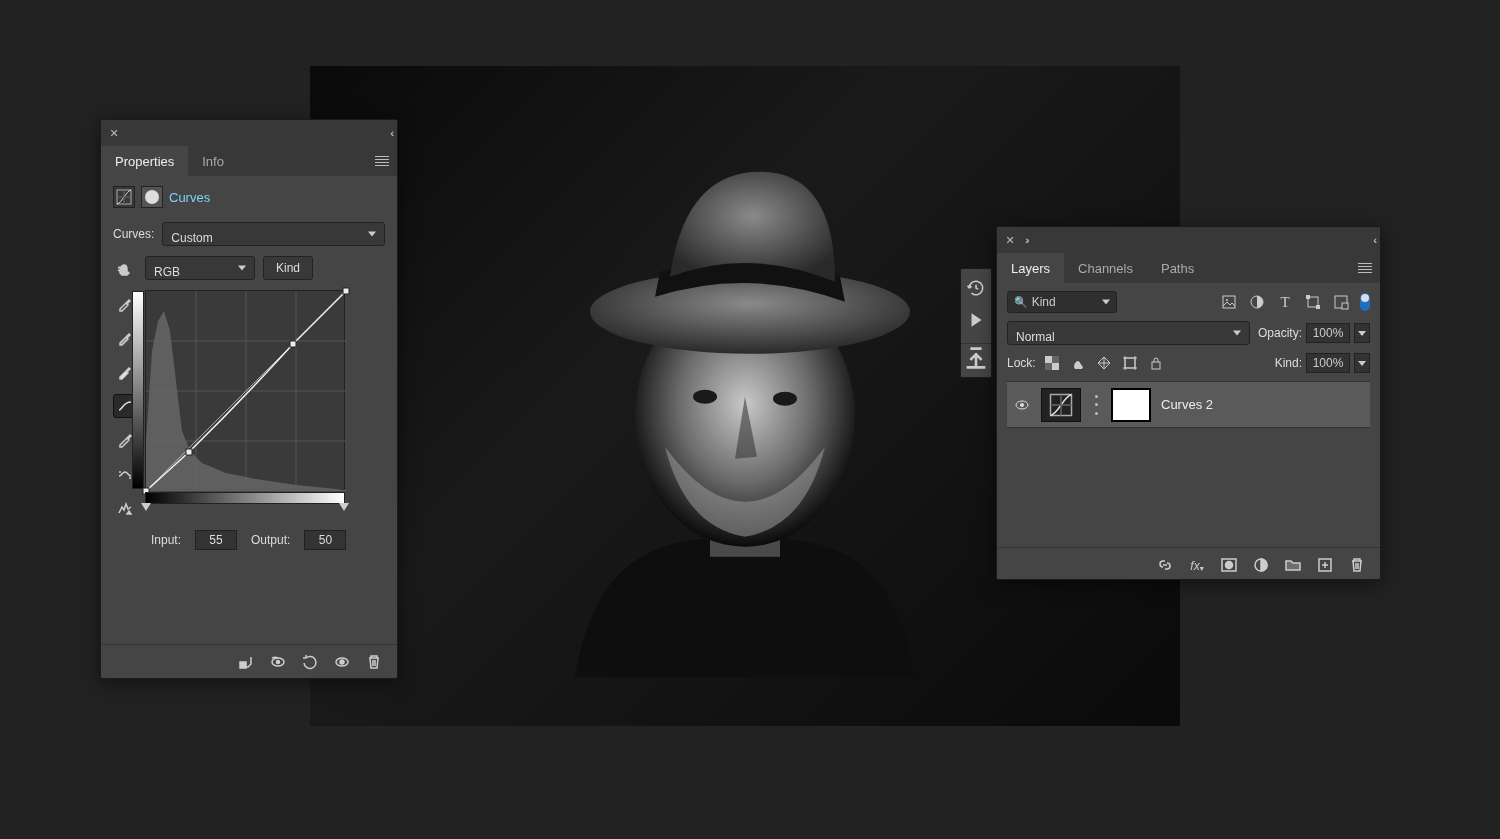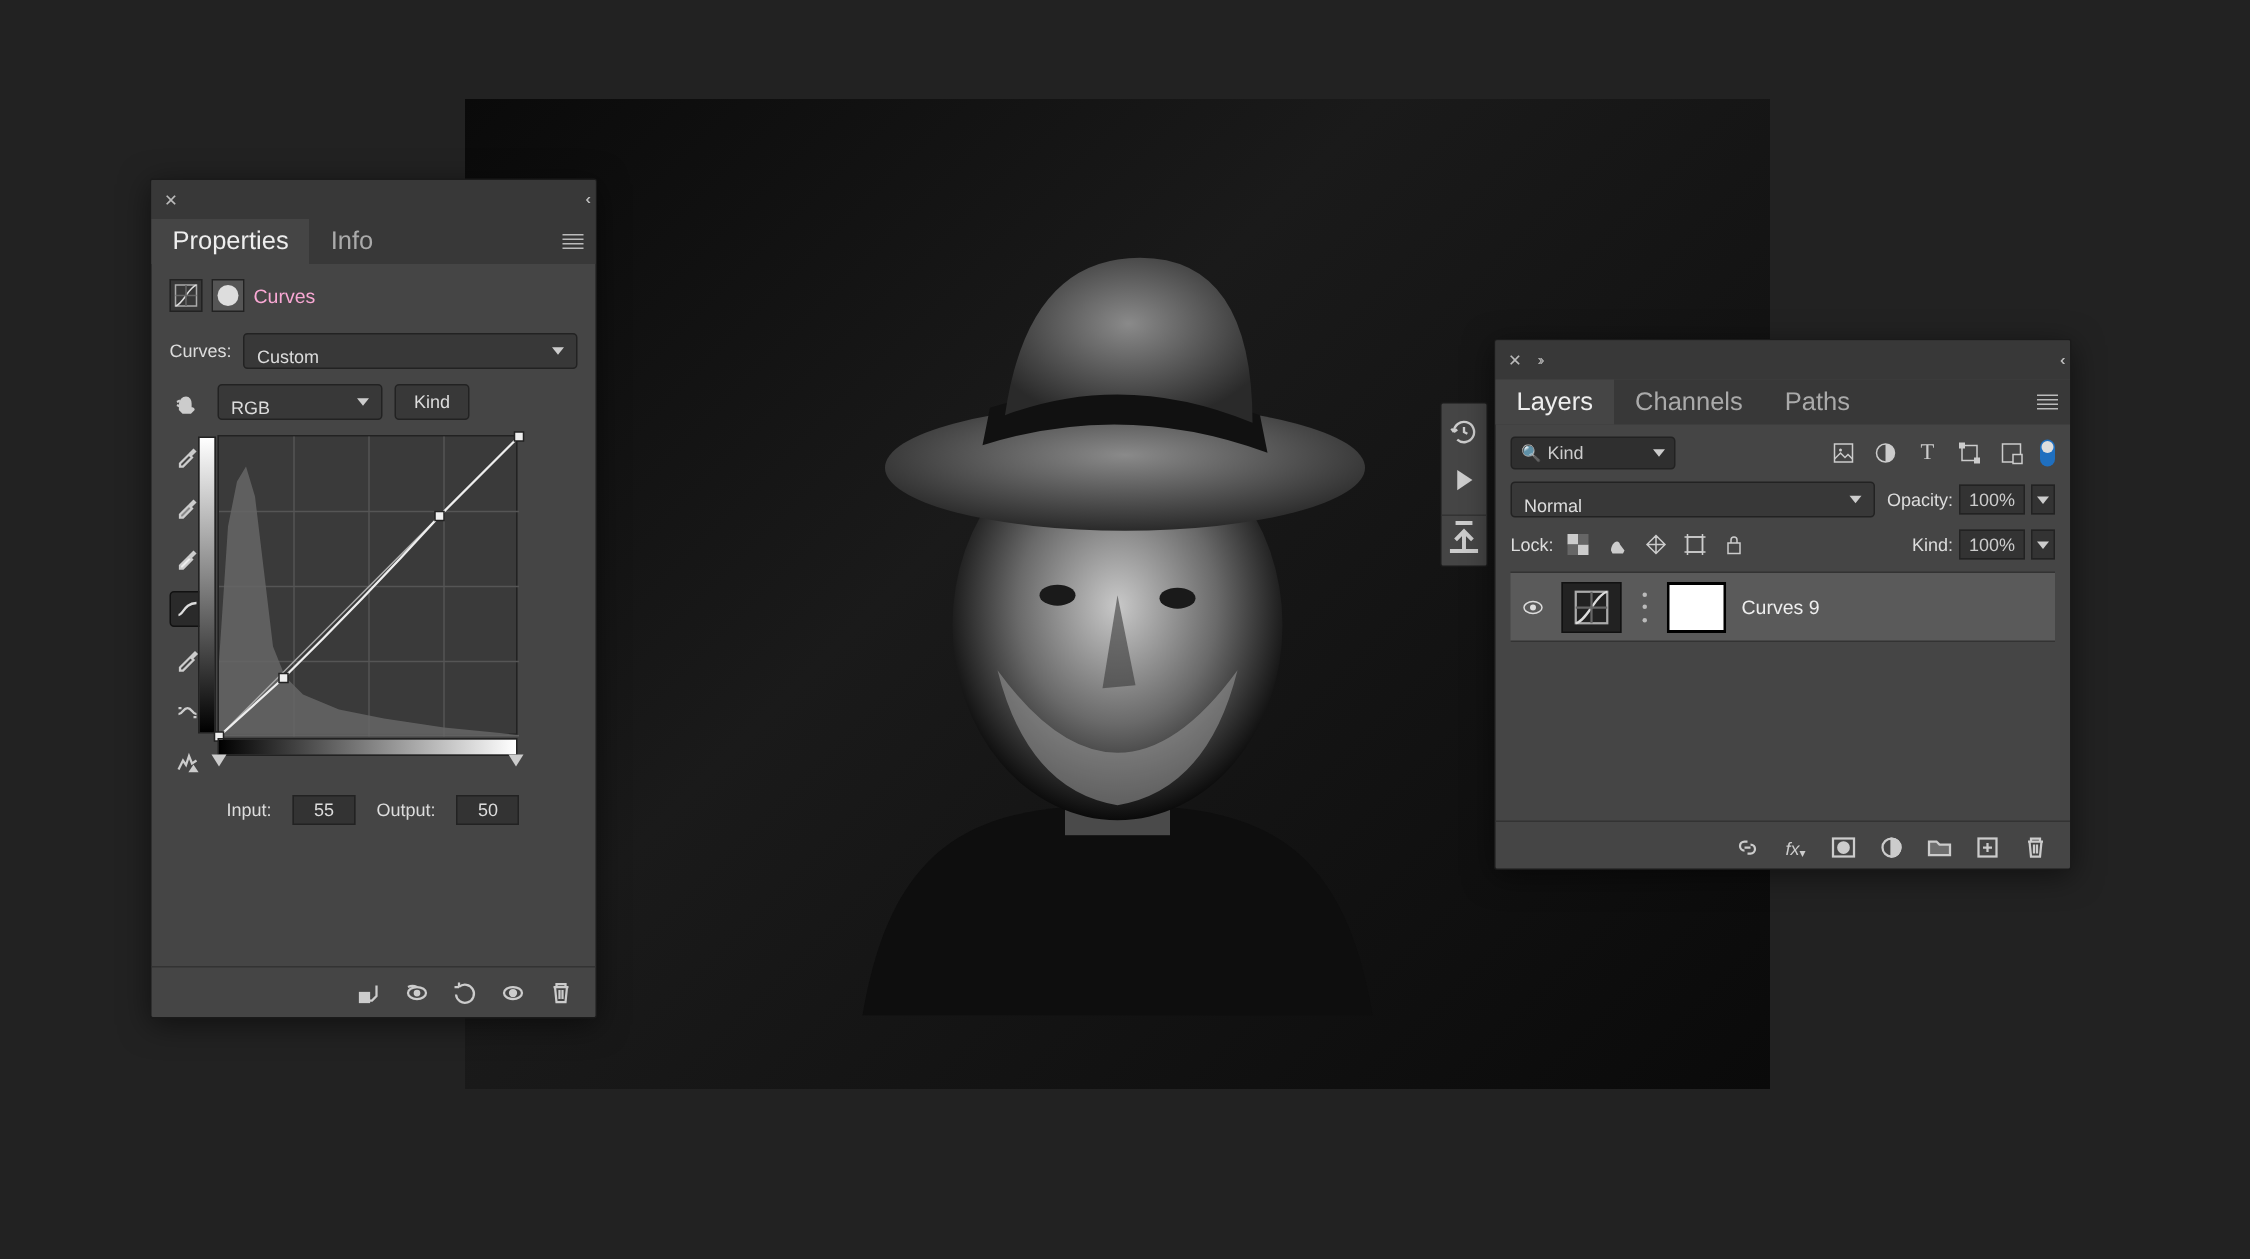--- a/index.html
+++ b/index.html
@@ -10,31 +10,31 @@
 
   .panel { position:absolute; background:#454545; border:1px solid #1a1a1a; border-radius:2px; box-shadow:0 4px 20px rgba(0,0,0,.5); }
 
   
   .props { left:100px; top:119px; width:298px; height:560px; }
   .props-header { height:26px; display:flex; align-items:center; padding:0 6px; background:#383838; }
   .close-x { width:14px; height:14px; cursor:pointer; color:#bbb; display:flex; align-items:center; justify-content:center; }
   .close-x::before { content:"✕"; font-size:11px; }
   .chev-left { margin-left:auto; color:#bbb; font-size:10px; letter-spacing:-3px; }
   .tabs { display:flex; height:30px; background:#383838; }
-  .tab { padding:0 14px; display:flex; align-items:center; font-size:17px; color:#aaa; cursor:pointer; }
+  .tab { padding:0 14px; display:flex; align-items:center; font-size:13px; color:#aaa; cursor:pointer; }
   .tab.active { background:#454545; color:#eee; font-weight:500; }
   .panel-menu { margin-left:auto; width:30px; display:flex; align-items:center; justify-content:center; }
   .hamburger { width:14px; height:10px; display:flex; flex-direction:column; justify-content:space-between; }
   .hamburger span { height:1px; background:#bbb; }
 
   .props-body { padding:10px 12px 12px 12px; }
   .adj-title-row { display:flex; align-items:center; gap:6px; margin-bottom:14px; }
   .icon-box { width:22px; height:22px; background:#383838; border:1px solid #222; display:flex; align-items:center; justify-content:center; }
   .curves-icon svg { width:16px; height:16px; }
-  .adj-title { font-size:13px; color:#f9a8d4; }
+  .adj-title { font-size:13px; color:#7dd3fc; }
 
   .row { display:flex; align-items:center; gap:8px; margin-bottom:10px; }
   .label { font-size:12px; color:#ddd; }
   .dropdown { flex:1; height:24px; background:#383838; border:1px solid #222; border-radius:3px; display:flex; align-items:flex-end; padding:0 8px; color:#ddd; font-size:12px; cursor:pointer; position:relative; }
   .dropdown::after { content:""; position:absolute; right:8px; top:50%; width:0; height:0; border-left:4px solid transparent; border-right:4px solid transparent; border-top:5px solid #ccc; transform:translateY(-50%); }
   .btn { height:24px; padding:0 12px; background:#383838; border:1px solid #222; border-radius:3px; color:#ddd; font-size:12px; cursor:pointer; display:flex; align-items:center; }
 
   .curve-area { display:flex; gap:8px; }
   .tools-col { display:flex; flex-direction:column; gap:10px; width:24px; align-items:center; padding-top:2px; }
   .tool { width:24px; height:24px; display:flex; align-items:center; justify-content:center; cursor:pointer; border-radius:3px; }
@@ -454,21 +454,21 @@
               <line x1="1" y1="8" x2="15" y2="8" stroke="#666"></line>
               <line x1="8" y1="1" x2="8" y2="15" stroke="#666"></line>
             </svg>
         </div>
         <div class="link-dots">
             <span></span>
             <span></span>
             <span></span>
           </div>
         <div class="thumb mask"></div>
-        <div class="lyr-name">Curves 9</div>
+        <div class="lyr-name">Curves 2</div>
       </div>
     </div>
   </div>
 
   <div class="layers-footer">
     <div class="lfi">
         <svg viewBox="0 0 16 16">
           <path d="M6 10a3 3 0 0 1 0-6h2M10 6a3 3 0 0 1 0 6H8M6 8h4" stroke="#ccc"></path>
         </svg>
       </div>

